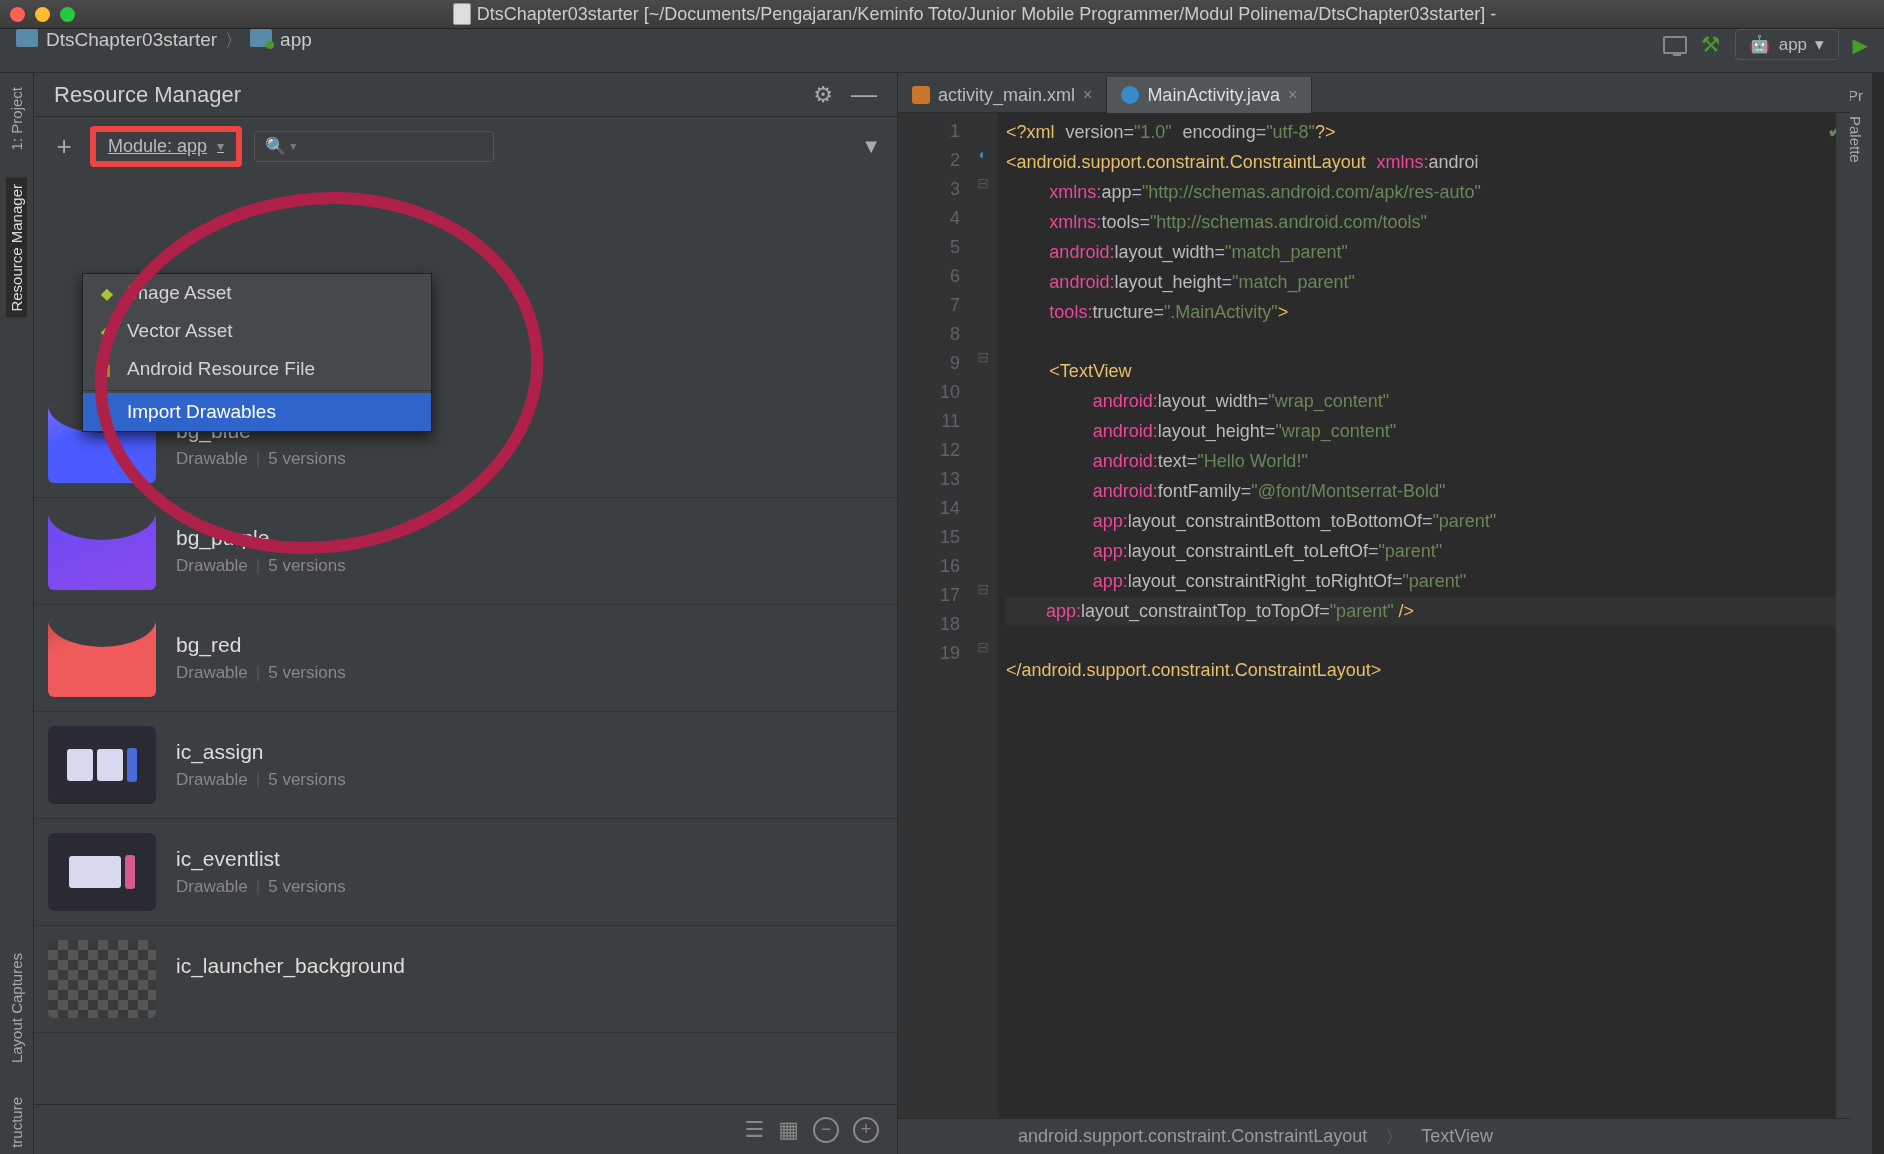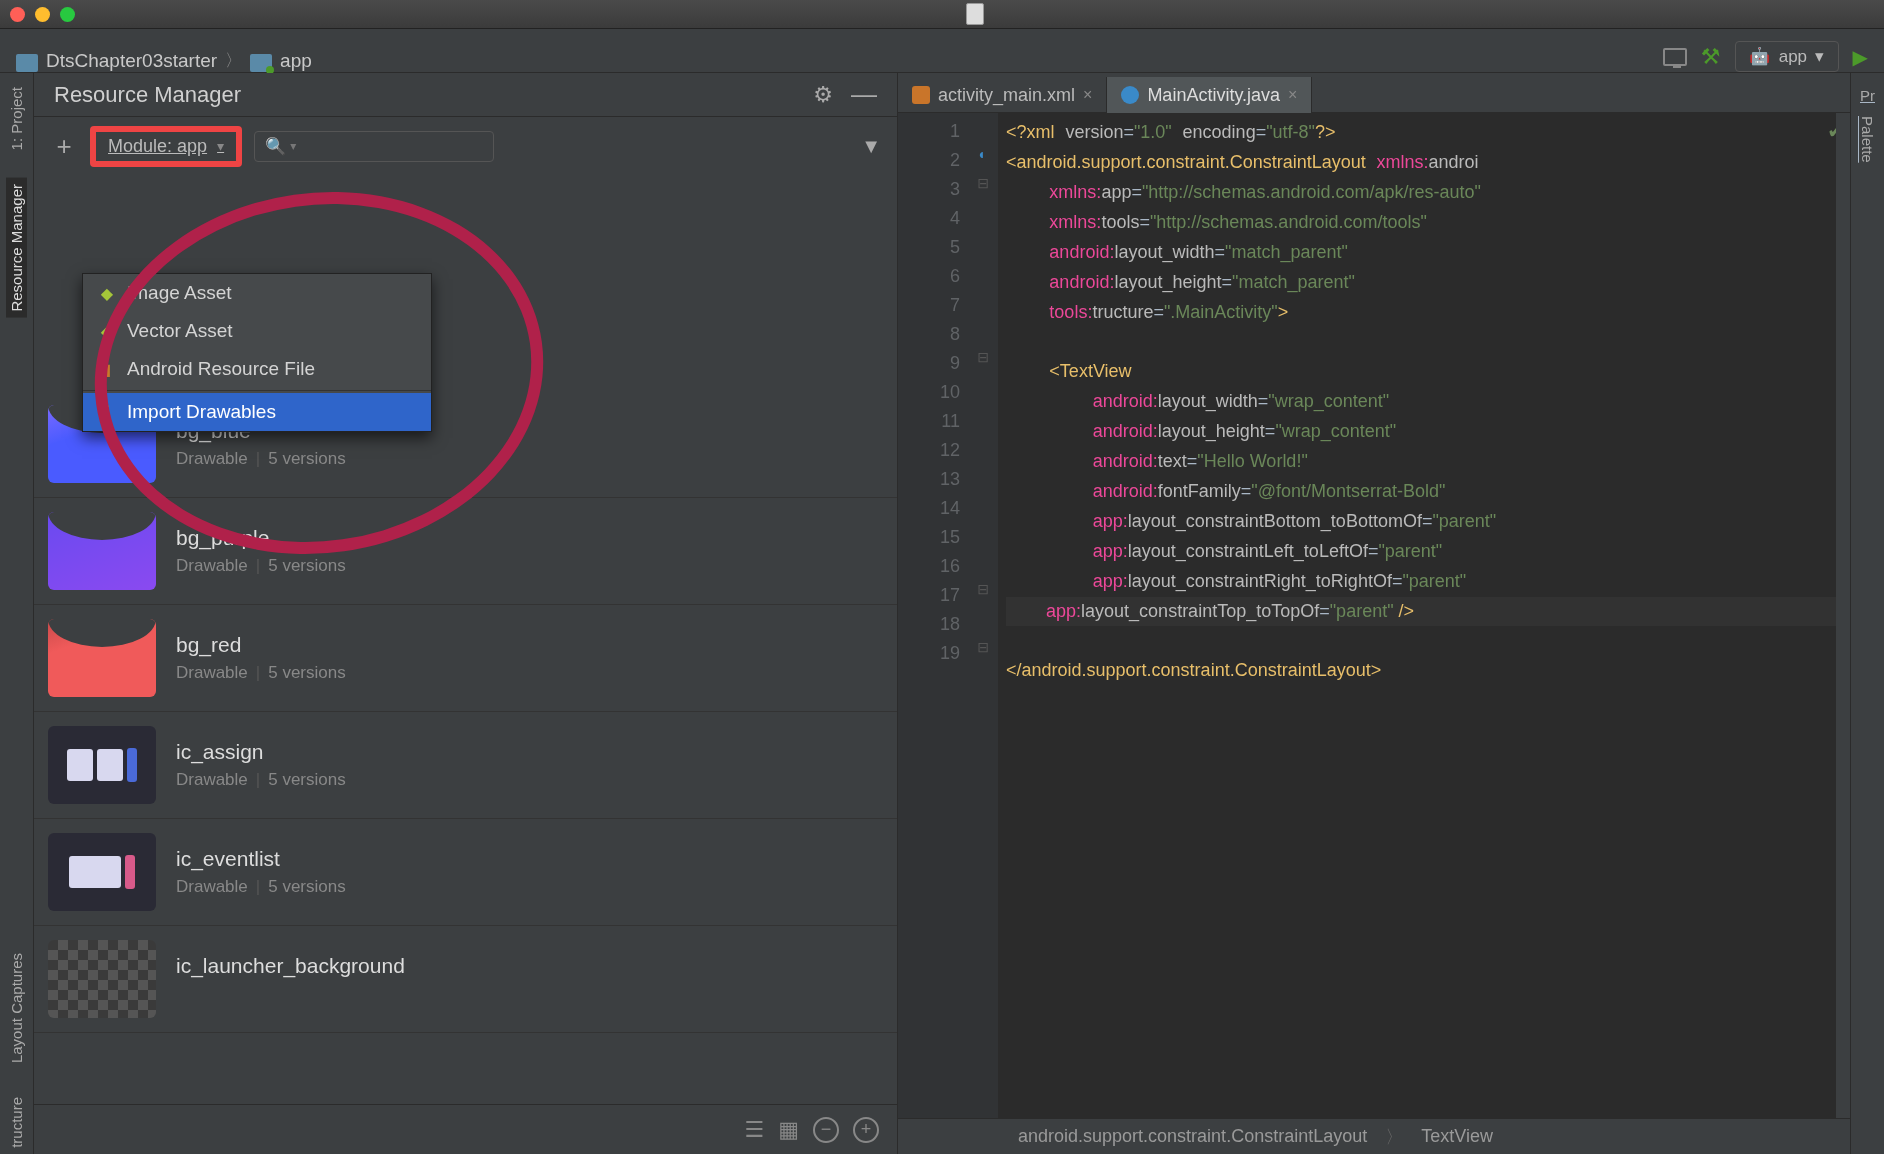--- a/index.html
+++ b/index.html
@@ -7,39 +7,39 @@
 
   
   .titlebar { height:29px; background:linear-gradient(#4a4a4a,#3b3b3b); display:flex; align-items:center; padding:0 10px; border-bottom:1px solid #222; }
   .traffic { display:flex; gap:10px; }
   .dot { width:15px; height:15px; border-radius:50%; }
   .dot.red { background:#ff5f57; } .dot.yellow{background:#ffbd2e;} .dot.green{background:#28c940;}
   .titlebar-title { flex:1; text-align:center; color:#ccc; font-size:18px; display:flex; align-items:center; justify-content:center; gap:6px;}
   .doc-icon { width:18px; height:22px; background:#ddd; border:1px solid #999; border-radius:2px; display:inline-block;}
 
   
-  .breadcrumb { height:44px; background:#3c3f41; display:flex; align-items:flex-end; padding:0 16px; border-bottom:1px solid #2b2b2b; gap:8px; }
+  .breadcrumb { height:44px; background:#3c3f41; display:flex; align-items:flex-start; padding:0 16px; border-bottom:1px solid #2b2b2b; gap:8px; }
   .breadcrumb .folder-icon { width:22px; height:18px; background:#4a86c7; border-radius:2px; display:inline-block; }
   .breadcrumb span.crumb { color:#c9c9c9; font-size:19px; font-weight:500; }
   .breadcrumb .sep { color:#888; }
   .breadcrumb .toolbar-right { margin-left:auto; display:flex; align-items:center; gap:14px; }
   .btnbox { border:1px solid #555; border-radius:4px; padding:4px 14px; display:flex; align-items:center; gap:8px; color:#bbb; font-size:17px;}
   .hammer { color:#4c9a2a; font-size:22px; }
   .run-icon{ color:#4c9a2a; font-size:20px;}
   .screen-icon { width:24px; height:18px; border:2px solid #888; border-radius:2px; position:relative;}
   .screen-icon::after{content:"";position:absolute;bottom:-4px;left:8px;width:8px;height:3px;background:#888;}
   .android-icon { color:#4c9a2a; }
 
   
   .left-gutter { position:absolute; left:0; top:73px; bottom:0; width:34px; background:#3c3f41; border-right:1px solid #2b2b2b; display:flex; flex-direction:column; align-items:center; padding-top:8px; gap:22px; }
   .left-gutter .vtab { writing-mode:vertical-rl; transform:rotate(180deg); font-size:15px; color:#aaa; cursor:pointer; padding:6px 2px; }
   .left-gutter .vtab.active { background:#2b2b2b; color:#ddd; }
 
   
-  .right-gutter { position:absolute; right:0; top:73px; bottom:0; width:34px; background:#3c3f41; border-left:1px solid #2b2b2b; display:flex; flex-direction:column; align-items:center; padding-top:8px;text-decoration:underline;}
+  .right-gutter { position:absolute; right:12px; top:73px; bottom:0; width:34px; background:#3c3f41; border-left:1px solid #2b2b2b; display:flex; flex-direction:column; align-items:center; padding-top:8px;}
   .right-gutter .vtab { writing-mode:vertical-rl; font-size:15px; color:#aaa; padding:6px 2px; cursor:pointer;}
 
   
   .main { position:absolute; left:34px; right:34px; top:73px; bottom:0; display:flex; }
 
   
   .resmgr { width:864px; background:#3c3f41; display:flex; flex-direction:column; border-right:1px solid #2b2b2b; position:relative; }
   .resmgr-header { height:44px; display:flex; align-items:center; padding:0 20px; font-size:22px; color:#d0d0d0; border-bottom:1px solid #2b2b2b;}
   .resmgr-header .spacer { flex:1;}
   .gear { font-size:22px; color:#aaa; margin-right:18px; cursor:pointer;}
@@ -118,20 +118,21 @@
 <body>
 
 <div class="titlebar">
   <div class="traffic">
     <div class="dot red"></div>
     <div class="dot yellow"></div>
     <div class="dot green"></div>
   </div>
   <div class="titlebar-title">
     <span class="doc-icon"></span>
+    <span>DtsChapter03starter [~/Documents/Pengajaran/Keminfo Toto/Junior Mobile Programmer/Modul Polinema/DtsChapter03starter] -</span>
   </div>
 </div>
 
 <div class="breadcrumb">
   <span class="folder-icon" style="background:#5a8aa8;"></span>
   <span class="crumb">DtsChapter03starter</span>
   <span class="sep">〉</span>
   <span class="folder-icon" style="background:#5a8aa8; position:relative;">
       <span style="position:absolute;right:-2px;bottom:-2px;width:8px;height:8px;background:#4c9a2a;border-radius:50%;"></span>
     </span>

